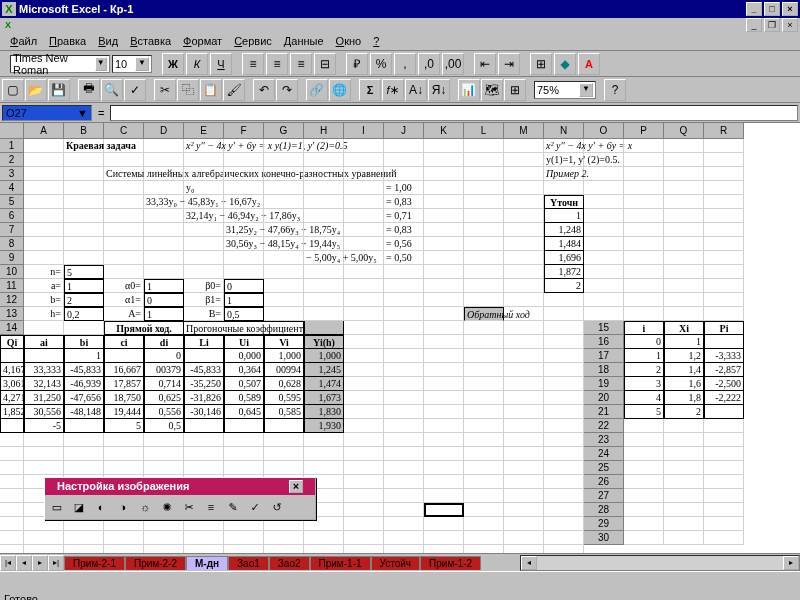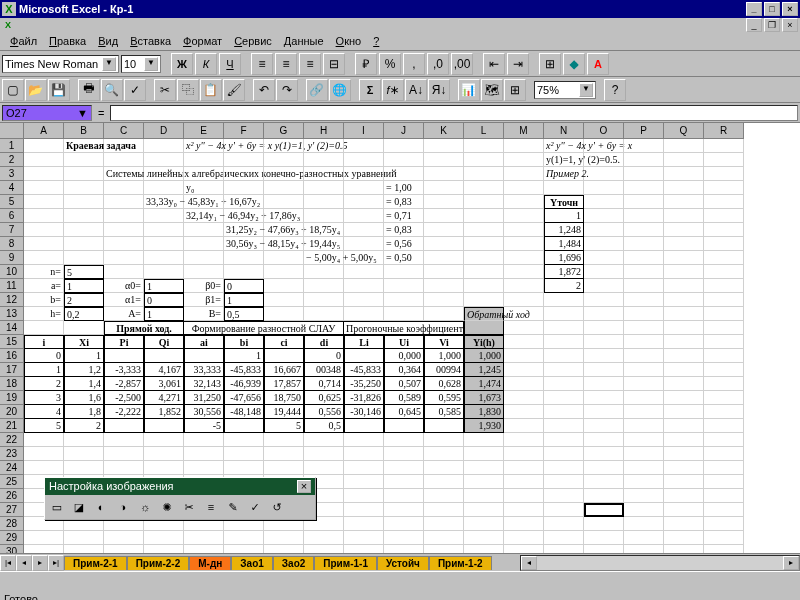--- a/index.html
+++ b/index.html
@@ -11,52 +11,52 @@
 .menubar{height:19px;display:flex;align-items:center;padding:0 4px;border-bottom:1px solid #808080;}
 .menubar span{padding:2px 6px;cursor:default;}
 .menubar span u{text-decoration:underline;}
 .toolbar{height:26px;display:flex;align-items:center;padding:0 2px;border-bottom:1px solid #808080;gap:1px;}
 .tbtn{width:22px;height:22px;border:1px outset #fff;display:flex;align-items:center;justify-content:center;background:#c0c0c0;font-size:12px;}
 .sep{width:6px;}
 .combo{background:#fff;border:1px inset #808080;height:18px;display:flex;align-items:center;padding:0 2px;font-size:11px;}
 .combo .dd{width:14px;height:14px;background:#c0c0c0;border:1px outset #fff;margin-left:auto;font-size:8px;text-align:center;}
 .fmtbar{height:26px;display:flex;align-items:center;padding:0 2px;border-bottom:1px solid #808080;gap:2px;}
 .namebox{display:flex;align-items:center;padding:2px;border-bottom:1px solid #808080;height:20px;}
-.namebox .nb{width:90px;background:#8b5cf6;border:1px inset #808080;padding:1px 3px;display:flex;}
+.namebox .nb{width:90px;background:#1d4ed8;border:1px inset #808080;padding:1px 3px;display:flex;}
 .namebox .fx{margin:0 6px;}
 .sheet{background:#fff;position:relative;height:430px;overflow:hidden;}
 .grid{display:grid;grid-template-columns:24px repeat(18,40px);}
 .hdr{background:#c0c0c0;border-right:1px solid #808080;border-bottom:1px solid #808080;text-align:center;font-size:10px;height:16px;line-height:16px;}
 .rhdr{background:#c0c0c0;border-right:1px solid #808080;border-bottom:1px solid #808080;text-align:center;font-size:10px;height:14px;line-height:14px;}
 .cell{border-right:1px solid #d0d0d0;border-bottom:1px solid #d0d0d0;height:14px;font-size:10px;padding:0 2px;overflow:visible;white-space:nowrap;line-height:14px;font-family:"Times New Roman",serif;}
 .cell.num{text-align:right;}
 .cell.ctr{text-align:center;}
 .cell.bold{font-weight:bold;}
 .bb{border-bottom:1px solid #000;}
 .br{border-right:1px solid #000;}
 .bl{border-left:1px solid #000;}
 .bt{border-top:1px solid #000;}
 .activ{border:2px solid #000;}
 .sheettabs{height:18px;display:flex;align-items:center;background:#c0c0c0;border-top:1px solid #808080;}
 .sheettabs .nav{display:flex;}
 .sheettabs .nav div{width:16px;height:16px;border:1px outset #fff;font-size:8px;text-align:center;line-height:14px;}
 .sheettabs .tabs{display:flex;align-items:flex-end;}
-.sheettabs .tab{background:#eab308;padding:1px 8px;border:1px solid #808080;font-size:10px;border-bottom:none;font-weight:bold;}
-.sheettabs .tab.act{background:#f97316;font-weight:bold;}
+.sheettabs .tab{background:#b91c1c;padding:1px 8px;border:1px solid #808080;font-size:10px;border-bottom:none;}
+.sheettabs .tab.act{background:#c4b5fd;font-weight:bold;}
 .status{height:34px;border-top:1px solid #fff;display:flex;align-items:flex-end;padding:0 4px;}
 .status .box{border:1px inset #808080;padding:0 6px;margin-left:4px;height:15px;line-height:13px;font-size:10px;}
 .status .flex{margin-left:auto;display:flex;}
 .taskbar{height:26px;background:#c0c0c0;border-top:2px outset #fff;display:flex;align-items:center;padding:1px;}
 .start{height:22px;border:1px outset #fff;padding:0 4px;display:flex;align-items:center;font-weight:bold;}
 .tskbtn{height:22px;border:1px outset #fff;padding:0 4px;margin-left:2px;display:flex;align-items:center;font-size:10px;max-width:70px;overflow:hidden;white-space:nowrap;}
 .tskbtn.act{border:1px inset #808080;}
 .tray{margin-left:auto;border:1px inset #808080;padding:0 4px;height:20px;display:flex;align-items:center;font-size:10px;gap:4px;}
 .tray .ru{background:#0000ff;color:#fff;padding:0 2px;font-size:9px;}
 .floatwin{position:absolute;left:44px;top:354px;width:272px;background:#c0c0c0;border:1px outset #fff;box-shadow:1px 1px 0 #000;}
-.floatwin .ft{background:#14532d;color:#fff;padding:2px 4px;font-size:10px;display:flex;}
+.floatwin .ft{background:#be185d;color:#fff;padding:2px 12px;font-size:10px;display:flex;font-weight:bold;}
 .floatwin .ft .cls{margin-left:auto;width:14px;height:13px;background:#c0c0c0;color:#000;text-align:center;border:1px outset #fff;line-height:11px;}
 .floatwin .fb{display:flex;padding:2px;gap:2px;}
 .floatwin .fb div{width:20px;height:20px;border:1px solid transparent;text-align:center;line-height:18px;font-size:11px;}
 .hscroll{height:16px;background:#c0c0c0;border:1px inset #808080;margin-left:auto;width:280px;display:flex;}
 .hscroll .sbtn{width:16px;border:1px outset #fff;text-align:center;font-size:8px;line-height:12px;}
 .hscroll .track{flex:1;background:#d0d0d0;}
 .gray{background:#c0c0c0;}
 </style>
 </head>
 <body>
@@ -85,21 +85,21 @@
     <span><u>В</u>ид</span>
     <span><u>В</u>ставка</span>
     <span><u>Ф</u>ормат</span>
     <span><u>С</u>ервис</span>
     <span><u>Д</u>анные</span>
     <span><u>О</u>кно</span>
     <span><u>?</u></span>
   </div>
 
 <div class="fmtbar">
-  <div class="combo" style="width:117px;">
+  <div class="combo" style="width:100px;margin-left:8px;">
       <span>Times New Roman</span>
       <div class="dd">▼</div>
     </div>
   <div class="combo" style="width:40px;">
       <span>10</span>
       <div class="dd">▼</div>
     </div>
   <div class="sep"></div>
   <div class="tbtn">
       <b>Ж</b>
@@ -445,21 +445,20 @@
       <div class="cell"></div>
       <div class="cell"></div>
       <div class="cell"></div>
       <div class="cell"></div>
       <div class="cell"></div>
       <div class="cell"></div>
       <div class="rhdr">14</div>
       <div class="cell"></div>
       <div class="cell"></div>
       <div class="cell ctr bold bt bl br bb" style="grid-column: span 2;">Прямой ход.</div>
-      <div class="cell ctr bt bb br" style="grid-column: span 4;">Формирование разностной   СЛАУ</div>
       <div class="cell ctr bt bb br" style="grid-column: span 3;">Прогоночные коэффициенты</div>
       <div class="cell bl br bb" style="background: rgb(192, 192, 192);"></div>
       <div class="cell"></div>
       <div class="cell"></div>
       <div class="cell"></div>
       <div class="cell"></div>
       <div class="cell"></div>
       <div class="cell"></div>
       <div class="rhdr">15</div>
       <div class="cell ctr bold bt bl br bb">i</div>
@@ -500,21 +499,21 @@
       <div class="cell"></div>
       <div class="cell"></div>
       <div class="rhdr">17</div>
       <div class="cell num bl br bb">1</div>
       <div class="cell num bl br bb">1,2</div>
       <div class="cell num bl br bb">-3,333</div>
       <div class="cell num bl br bb">4,167</div>
       <div class="cell num bl br bb">33,333</div>
       <div class="cell num bl br bb">-45,833</div>
       <div class="cell num bl br bb">16,667</div>
-      <div class="cell num bl br bb">00348</div>
+      <div class="cell num bl br bb">00379</div>
       <div class="cell num bl br bb">-45,833</div>
       <div class="cell num bl br bb">0,364</div>
       <div class="cell num bl br bb">00994</div>
       <div class="cell num bl br bb gray">1,245</div>
       <div class="cell"></div>
       <div class="cell"></div>
       <div class="cell"></div>
       <div class="cell"></div>
       <div class="cell"></div>
       <div class="cell"></div>

